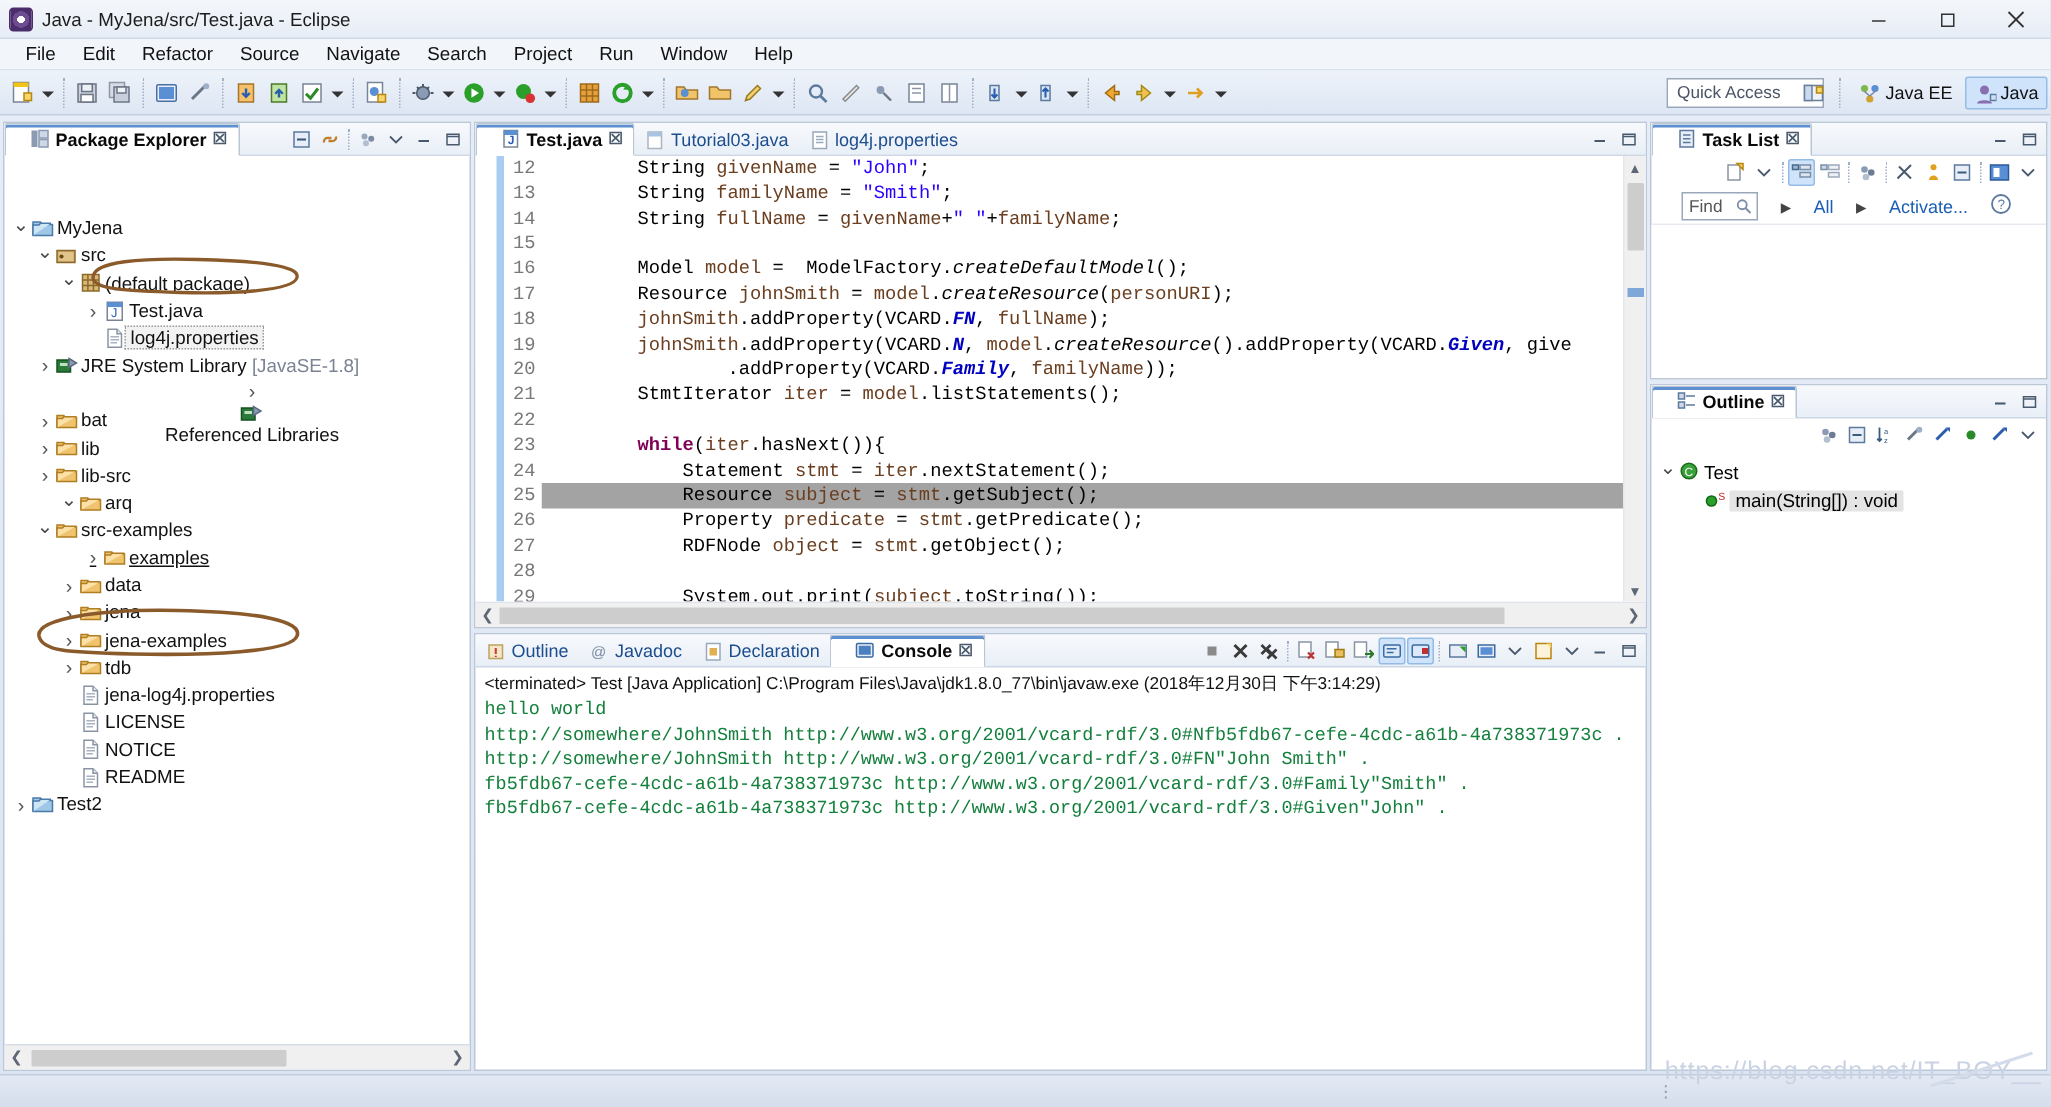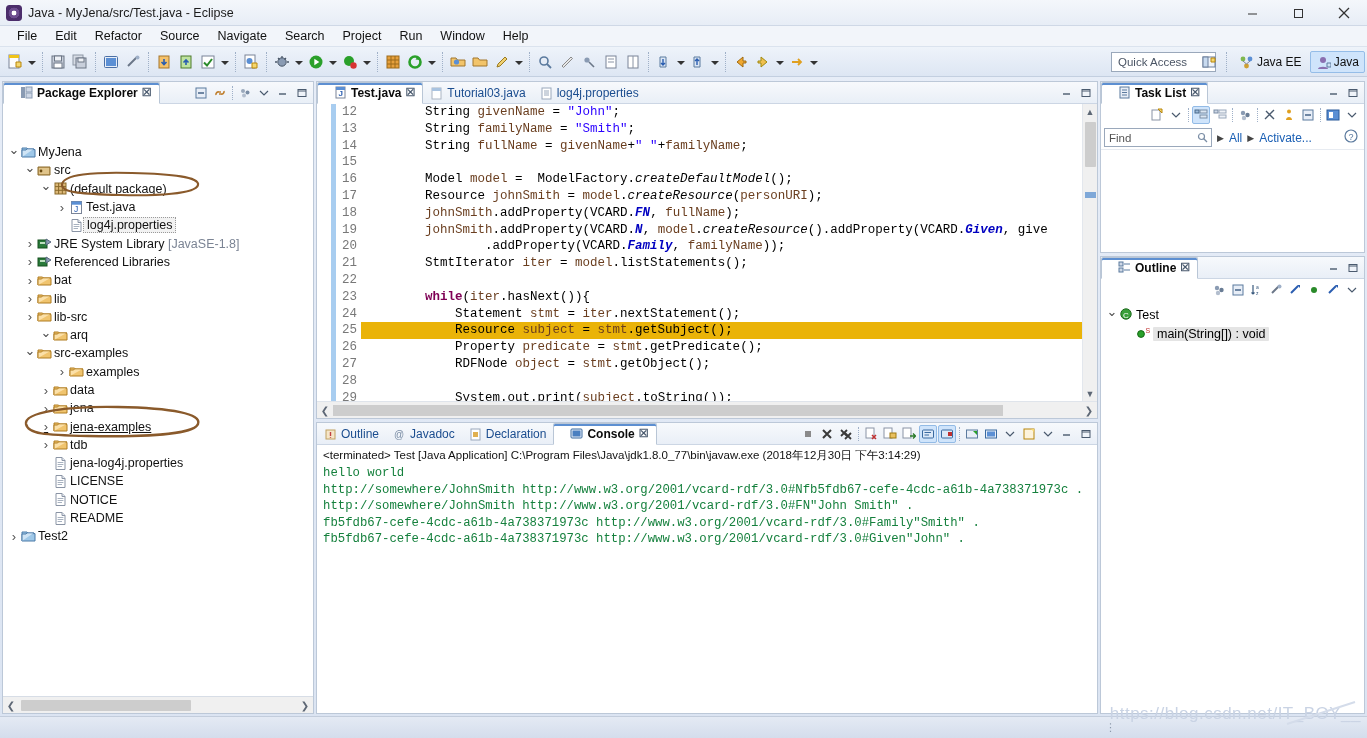--- a/index.html
+++ b/index.html
@@ -212,21 +212,21 @@
   }
   .code {
     flex: 1; position: relative;
     font-family: "Liberation Mono", monospace;
     font-size: 12.5px;
     color: #000; white-space: pre;
     overflow: hidden;
   }
   .ln { height: 16.8px; line-height: 16.8px; padding-left: 4px; }
   .gl { height: 16.8px; line-height: 16.8px; }
-  .ln.hl { background: #eab308; }
+  .ln.hl { background: #a3a3a3; }
   .k { color: #7f0055; font-weight: bold; }
   .s { color: #2a00ff; }
   .sf { color: #0000c0; font-weight: bold; font-style: italic; }
   .mi { color: #000; font-style: italic; }
   .lv { color: #6a3e1f; }
   .nm { color: #000; }
 
   .vscroll {
     width: 15px; flex: none; background: #f0f0f0;
     border-left: 1px solid #e3e7ed;
@@ -264,21 +264,21 @@
     font-size: 12.3px; color: #15803d;
     padding-left: 6px;
     white-space: pre;
     min-height: 0;
   }
   .cline { height: 16.6px; line-height: 16.6px; }
 
   
   .find-row {
     height: 24px; display: flex; align-items: center;
-    gap: 5px; padding: 0 3px; flex: none;
+    gap: 15px; padding: 0 20px; flex: none;
     border-bottom: 1px solid #e7ebf1;
   }
   .find-box {
     width: 108px; height: 19px; background: #fff;
     border: 1px solid #9aa8bb; display: flex; align-items: center;
     padding-left: 4px; font-size: 11.5px; color: #555;
     position: relative;
   }
   .find-box .mag { position: absolute; right: 3px; top: 3px; }
   .link { color: #1a5fb4; font-size: 12px; }
@@ -693,21 +693,21 @@
               <span class="ticon">
                 <svg width="15" height="15">
                   <rect x="1" y="4" width="9" height="8" fill="#2a7a3a" stroke="#14501f"></rect>
                   <rect x="3" y="6" width="5" height="2" fill="#bfe0c0"></rect>
                   <path d="M9 3l5 3-5 3z" fill="#8a9bb3" stroke="#5a6a80"></path>
                 </svg>
               </span>
               <span class="tlabel" style="">JRE System Library</span>
               <span class="tdim">&nbsp;[JavaSE-1.8]</span>
             </div>
-            <div class="trow" style="padding-left: 16px;">
+            <div class="trow" style="padding-left: 16px; flex-direction: column;">
               <span class="twist tw-closed"></span>
               <span class="ticon">
                 <svg width="15" height="15">
                   <rect x="1" y="4" width="9" height="8" fill="#2a7a3a" stroke="#14501f"></rect>
                   <rect x="3" y="6" width="5" height="2" fill="#bfe0c0"></rect>
                   <path d="M9 3l5 3-5 3z" fill="#8a9bb3" stroke="#5a6a80"></path>
                 </svg>
               </span>
               <span class="tlabel" style="">Referenced Libraries</span>
             </div>
@@ -754,21 +754,21 @@
             <div class="trow" style="padding-left: 16px;">
               <span class="twist tw-open"></span>
               <span class="ticon">
                 <svg width="15" height="15">
                   <path d="M1 12V4h4.5l1.2 1.4H14V12z" fill="#f0c46e" stroke="#b07d20"></path>
                   <path d="M1 12V6h3.6l1-1.2H14" fill="#fbe0a8" stroke="#b07d20"></path>
                 </svg>
               </span>
               <span class="tlabel" style="">src-examples</span>
             </div>
-            <div class="trow" style="padding-left: 48px;">
+            <div class="trow" style="padding-left: 48px; text-decoration: underline;">
               <span class="twist tw-closed"></span>
               <span class="ticon">
                 <svg width="15" height="15">
                   <path d="M1 12V4h4.5l1.2 1.4H14V12z" fill="#f0c46e" stroke="#b07d20"></path>
                   <path d="M1 12V6h3.6l1-1.2H14" fill="#fbe0a8" stroke="#b07d20"></path>
                 </svg>
               </span>
               <span class="tlabel" style="">examples</span>
             </div>
             <div class="trow" style="padding-left: 32px;">
@@ -784,21 +784,21 @@
             <div class="trow" style="padding-left: 32px;">
               <span class="twist tw-closed"></span>
               <span class="ticon">
                 <svg width="15" height="15">
                   <path d="M1 12V4h4.5l1.2 1.4H14V12z" fill="#f0c46e" stroke="#b07d20"></path>
                   <path d="M1 12V6h3.6l1-1.2H14" fill="#fbe0a8" stroke="#b07d20"></path>
                 </svg>
               </span>
               <span class="tlabel" style="">jena</span>
             </div>
-            <div class="trow" style="padding-left: 32px; text-decoration: underline;">
+            <div class="trow" style="padding-left: 32px;">
               <span class="twist tw-closed"></span>
               <span class="ticon">
                 <svg width="15" height="15">
                   <path d="M1 12V4h4.5l1.2 1.4H14V12z" fill="#f0c46e" stroke="#b07d20"></path>
                   <path d="M1 12V6h3.6l1-1.2H14" fill="#fbe0a8" stroke="#b07d20"></path>
                 </svg>
               </span>
               <span class="tlabel" style="">jena-examples</span>
             </div>
             <div class="trow" style="padding-left: 32px;">

